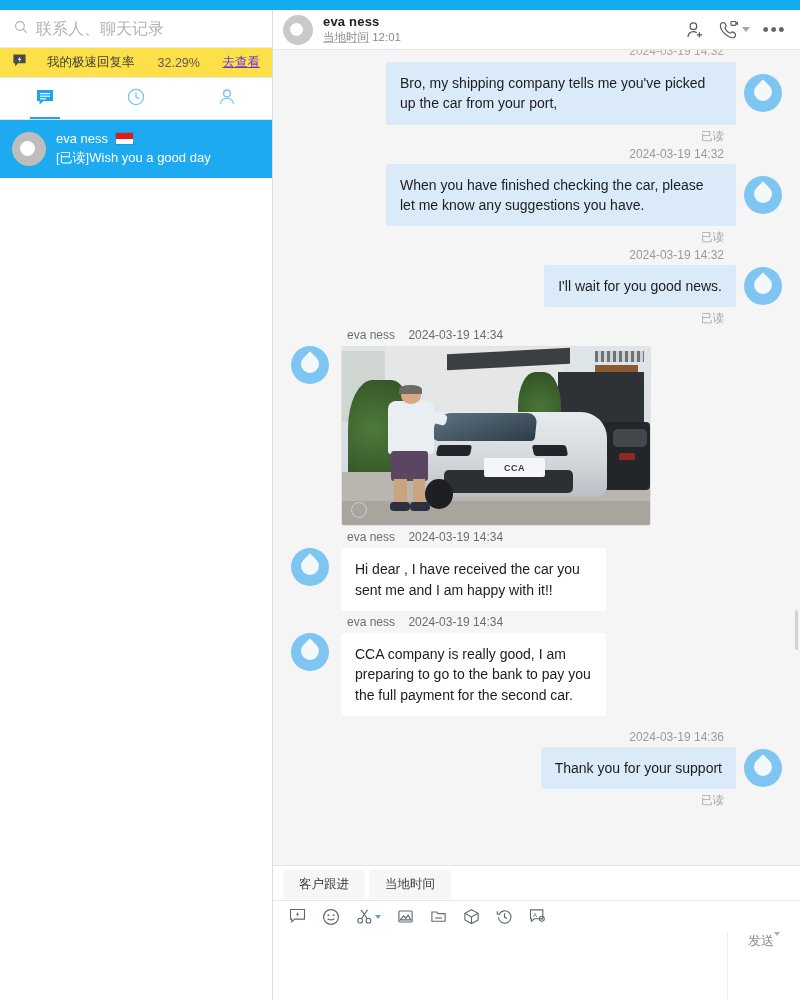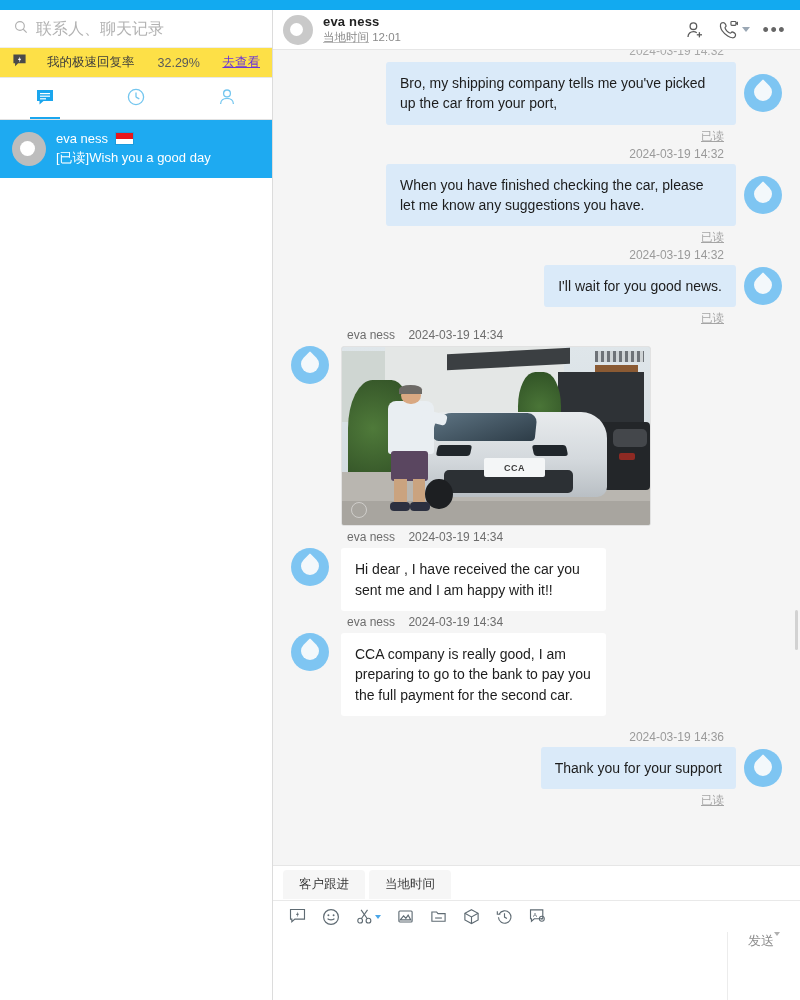--- a/index.html
+++ b/index.html
@@ -123,21 +123,21 @@
   }
   .msg-row { display: flex; margin-bottom: 2px; }
   .msg-row.out { justify-content: flex-end; }
   .msg-row.in { justify-content: flex-start; }
 
   .stamp-line { text-align: right; font-size: 12px; color: #9a9a9a; padding: 3px 58px 3px 0; }
   .stamp-clip { height: 12px; overflow: hidden; text-align: right; padding-right: 58px;
                 font-size: 12px; color: #a8a8a8; position: relative; }
   .stamp-clip span { position: relative; top: -6px; }
 
-  .read-line { text-align: right; font-size: 11.5px; color: #a5a5a5; padding: 2px 58px 0 0; text-decoration: underline; }
+  .read-line { text-align: right; font-size: 11.5px; color: #a5a5a5; padding: 2px 58px 0 0; }
   .sender-line { font-size: 12px; color: #6d6d6d; padding: 2px 0 4px 56px; }
   .sender-line .nm { margin-right: 10px; }
 
   .avatar-ring {
     width: 38px; height: 38px; flex: 0 0 38px; border-radius: 50%;
     background: #7ec5f2; position: relative;
   }
   .avatar-ring::after {
     content: ""; position: absolute; left: 10px; top: 9px; width: 18px; height: 18px;
     background: #f3f8fb; border-radius: 55% 6% 55% 55%; transform: rotate(-45deg);

